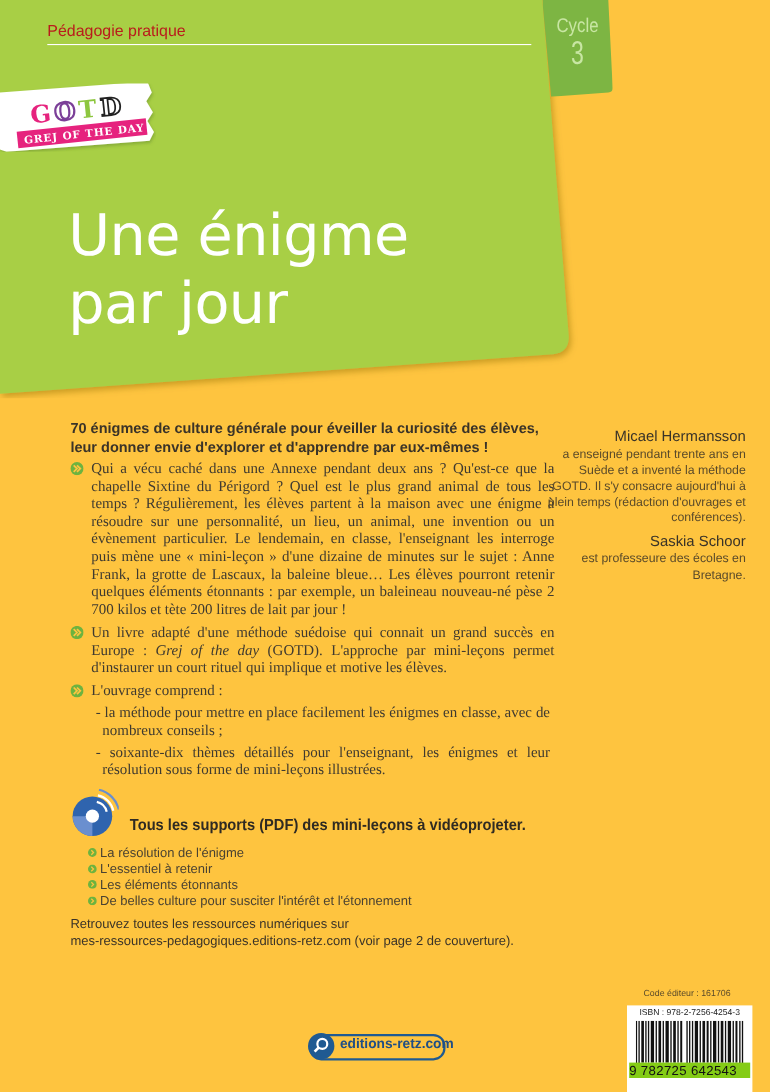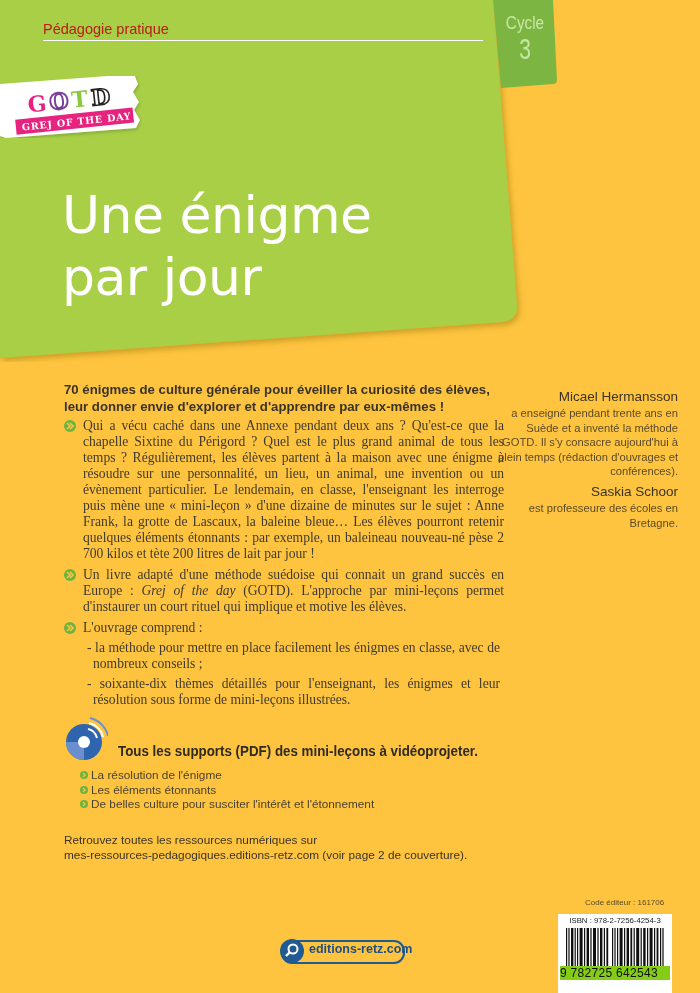--- a/index.html
+++ b/index.html
@@ -25,21 +25,21 @@
   .authors{position:absolute;right:22px;top:388px;width:180px;text-align:right;font-family:"Liberation Sans",sans-serif;color:#4a3f2a;}
   .author-name{font-size:13.5px;font-weight:normal;line-height:18px;color:#3a3328;}
   .author-bio{font-size:11.2px;line-height:14.6px;color:#5a4a2a;margin-bottom:4px;}
   .disc{position:absolute;left:64px;top:717px;width:44px;height:44px;}
   .digital-title{position:absolute;left:118px;top:743px;font-family:"Liberation Sans",sans-serif;font-weight:bold;font-size:14.5px;color:#2f2a22;transform:scaleX(0.92);transform-origin:left;}
   .digital-list{position:absolute;left:80px;top:768px;font-family:"Liberation Sans",sans-serif;font-size:11.8px;line-height:14.6px;color:#4a4232;}
   .digital-list .li{position:relative;padding-left:11px;}
   .digital-list .li .mk{position:absolute;left:0;top:3px;width:8px;height:8px;}
   .resources{position:absolute;left:64px;top:833px;font-family:"Liberation Sans",sans-serif;font-size:11.8px;line-height:15px;color:#3a3328;}
   .code{position:absolute;left:585px;top:898px;font-family:"Liberation Sans",sans-serif;font-size:8px;color:#5a4a2a;}
-  .barcode{position:absolute;left:558px;top:914px;width:114px;height:80px;background:#fff;}
+  .barcode{position:absolute;left:570px;top:914px;width:114px;height:80px;background:#fff;}
   .isbn{position:absolute;left:0;top:2px;width:114px;text-align:center;font-family:"Liberation Sans",sans-serif;font-size:7.8px;color:#222;}
   .bars{position:absolute;left:8px;top:14px;}
   .ean{position:absolute;left:2px;top:52px;width:110px;font-family:"Liberation Sans",sans-serif;font-size:12px;color:#111;letter-spacing:0.3px;background:#84cc16;}
   .site{position:absolute;left:281px;top:940px;width:138px;height:22px;}
   .site-box{position:absolute;left:0;top:0;width:120px;height:20px;border:2px solid #1f5a92;border-radius:11px;background:#fec43f;}
   .site-icon{position:absolute;left:-1px;top:-1px;width:24px;height:24px;border-radius:50%;background:#1f5a92;}
   .site-text{position:absolute;left:28px;top:2px;font-family:"Liberation Sans",sans-serif;font-weight:bold;font-size:12.5px;color:#1f4e86;}
 </style>
 </head>
 <body>
@@ -136,20 +136,24 @@
     <path d="M25,6 A18,18 0 0 1 39,20" stroke="#fff" stroke-width="2" fill="none"></path>
     <path d="M26,1 A24,24 0 0 1 44,19" stroke="#6a8fcf" stroke-width="2" fill="none"></path>
   </svg>
 </div>
 <div class="digital-title">Tous les supports (PDF) des mini-leçons à vidéoprojeter.</div>
 <div class="digital-list">
   <div class="li"><svg class="mk" viewBox="0 0 8 8">
         <circle cx="4" cy="4" r="4" fill="#6db33f"></circle>
         <path d="M3,2 L5,4 L3,6" stroke="#fec43f" stroke-width="1.2" fill="none"></path>
       </svg><span>La résolution de l'énigme</span></div>
+  <div class="li"><svg class="mk" viewBox="0 0 8 8">
+        <circle cx="4" cy="4" r="4" fill="#6db33f"></circle>
+        <path d="M3,2 L5,4 L3,6" stroke="#fec43f" stroke-width="1.2" fill="none"></path>
+      </svg><span>L'essentiel à retenir</span></div>
   <div class="li"><svg class="mk" viewBox="0 0 8 8">
         <circle cx="4" cy="4" r="4" fill="#6db33f"></circle>
         <path d="M3,2 L5,4 L3,6" stroke="#fec43f" stroke-width="1.2" fill="none"></path>
       </svg><span>Les éléments étonnants</span></div>
   <div class="li"><svg class="mk" viewBox="0 0 8 8">
         <circle cx="4" cy="4" r="4" fill="#6db33f"></circle>
         <path d="M3,2 L5,4 L3,6" stroke="#fec43f" stroke-width="1.2" fill="none"></path>
       </svg><span>De belles culture pour susciter l'intérêt et l'étonnement</span></div>
 </div>
 <div class="resources">

